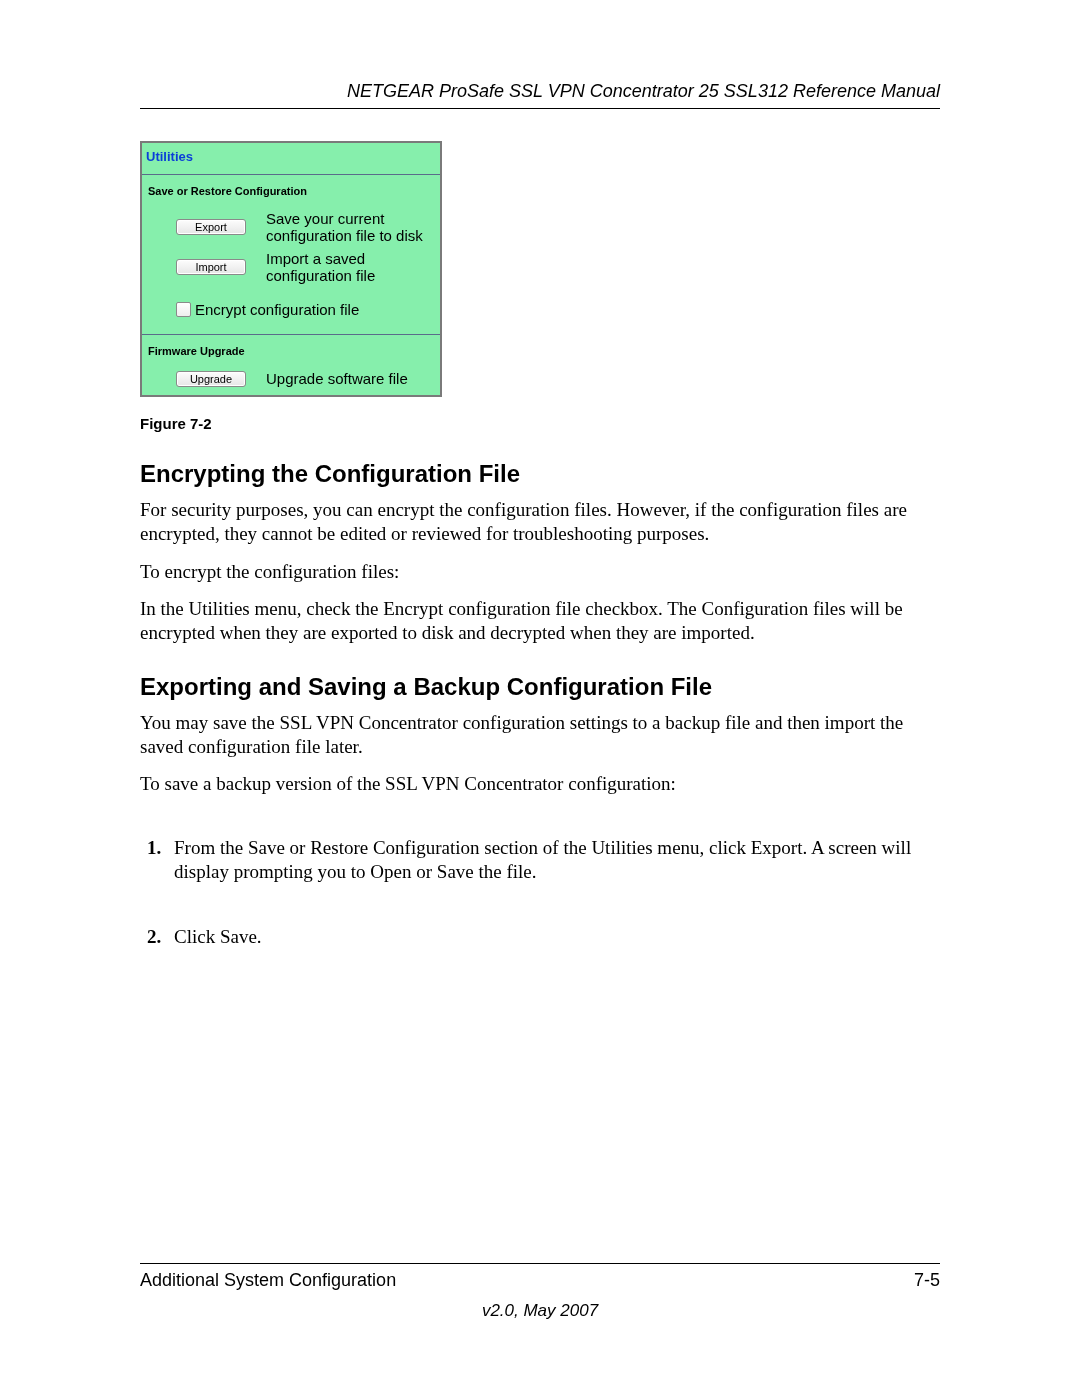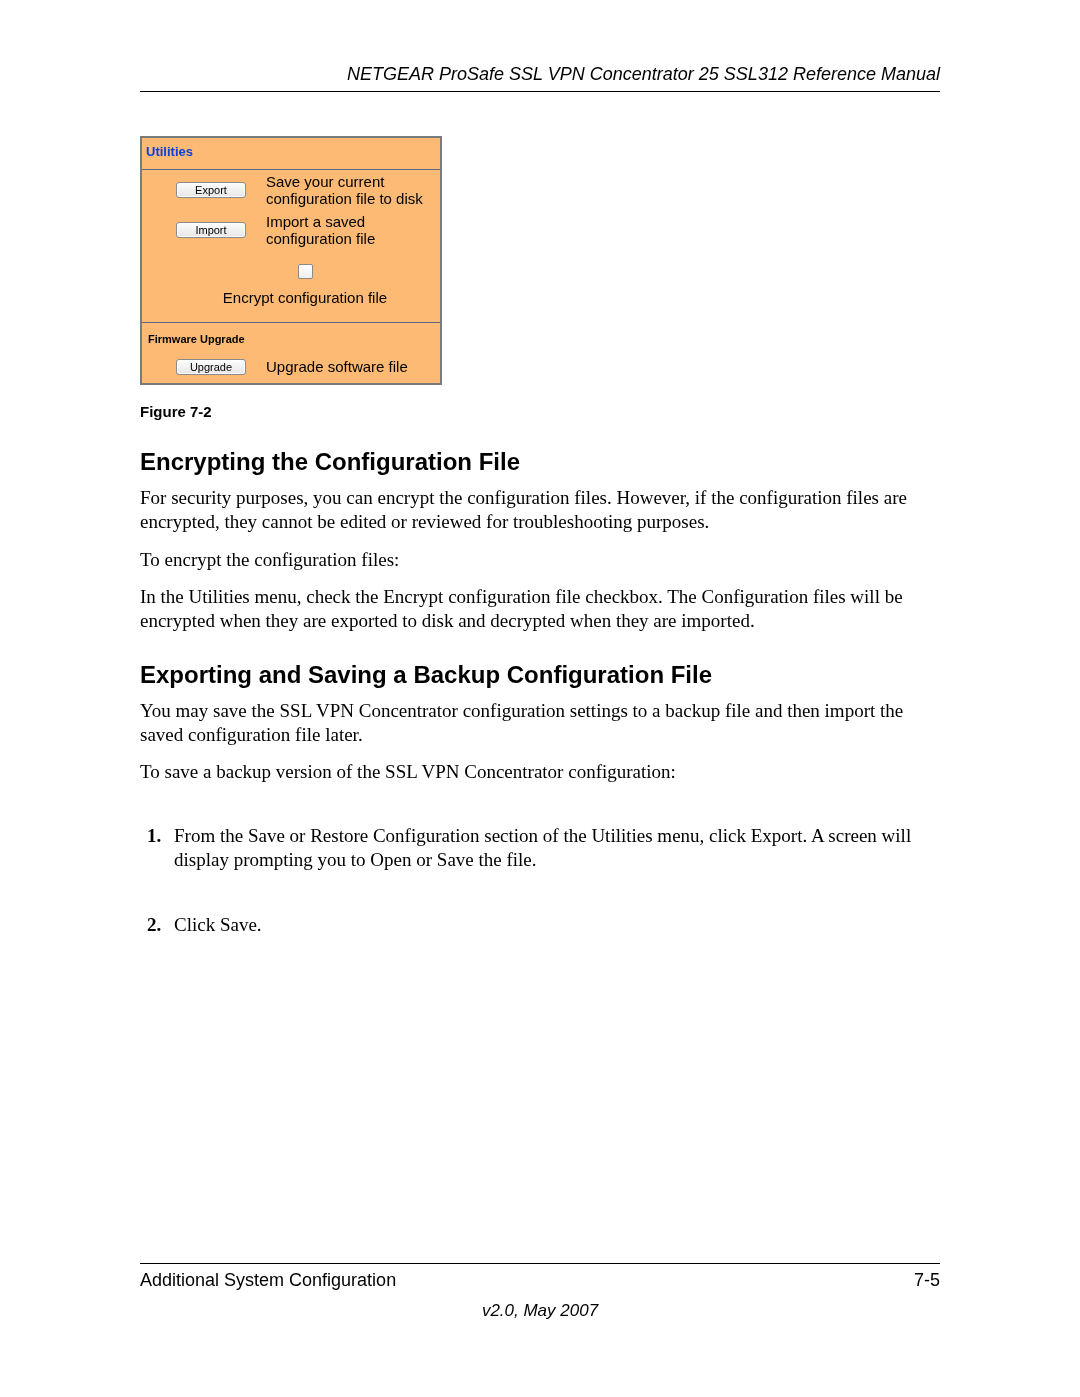--- a/index.html
+++ b/index.html
@@ -7,37 +7,37 @@
     padding: 0;
     background: #ffffff;
     font-family: "Times New Roman", Times, serif;
     color: #000;
   }
   .page {
     width: 1080px;
     height: 1397px;
     position: relative;
     box-sizing: border-box;
-    padding: 64px 140px 0 140px;
+    padding: 81px 140px 0 140px;
   }
   .header-line {
     border-bottom: 1.5px solid #000;
     padding-bottom: 6px;
   }
   .header-title {
     font-style: italic;
     font-size: 18px;
     text-align: right;
     font-family: Arial, Helvetica, sans-serif;
   }
   .screenshot {
-    margin-top: 44px;
+    margin-top: 32px;
     width: 298px;
     border: 2px solid #7a7a7a;
-    background: #fdba74;
+    background: #86efac;
     font-family: Arial, Helvetica, sans-serif;
     font-size: 11px;
     color: #000;
   }
   .ss-title {
     color: #0b3ed8;
     font-weight: bold;
     padding: 6px 6px 10px 4px;
     font-size: 13px;
   }
@@ -68,22 +68,21 @@
     font-family: Arial, Helvetica, sans-serif;
     box-shadow: inset 0 0 0 1px #fff;
   }
   .ss-desc {
     font-size: 15px;
   }
   .ss-check-row {
     display: flex;
     align-items: center;
     padding: 14px 6px 16px 34px;
-    gap: 10px;
-    flex-direction: column;
+    gap: 4px;
   }
   .ss-check {
     width: 13px; height: 13px;
     border: 1px solid #8a8a8a;
     background: linear-gradient(#fff,#eee);
     border-radius: 2px;
   }
   .figure-caption {
     font-family: Arial, Helvetica, sans-serif;
     font-weight: bold;
@@ -144,20 +143,21 @@
 
 <div class="page">
 
   <div class="header-line">
     <div class="header-title">NETGEAR ProSafe SSL VPN Concentrator 25 SSL312 Reference Manual</div>
   </div>
 
   <div class="screenshot">
     <div class="ss-title">Utilities</div>
     <div class="ss-divider"></div>
+    <div class="ss-section-h">Save or Restore Configuration</div>
 
     <div class="ss-row">
       <span class="ss-btn">Export</span>
       <span class="ss-desc">Save your current configuration file to disk</span>
     </div>
     <div class="ss-row">
       <span class="ss-btn">Import</span>
       <span class="ss-desc">Import a saved configuration file</span>
     </div>
 

